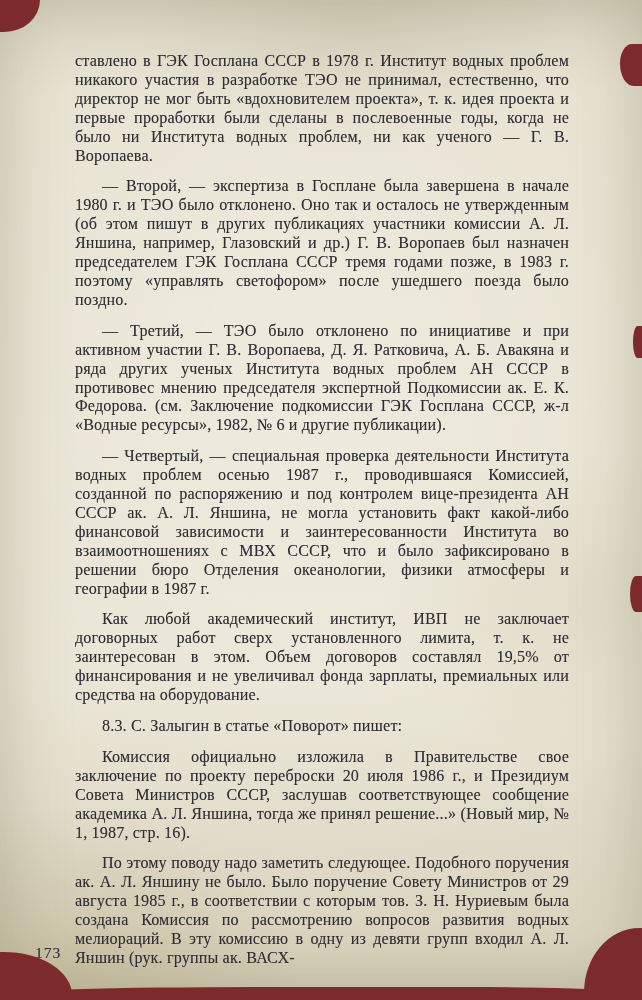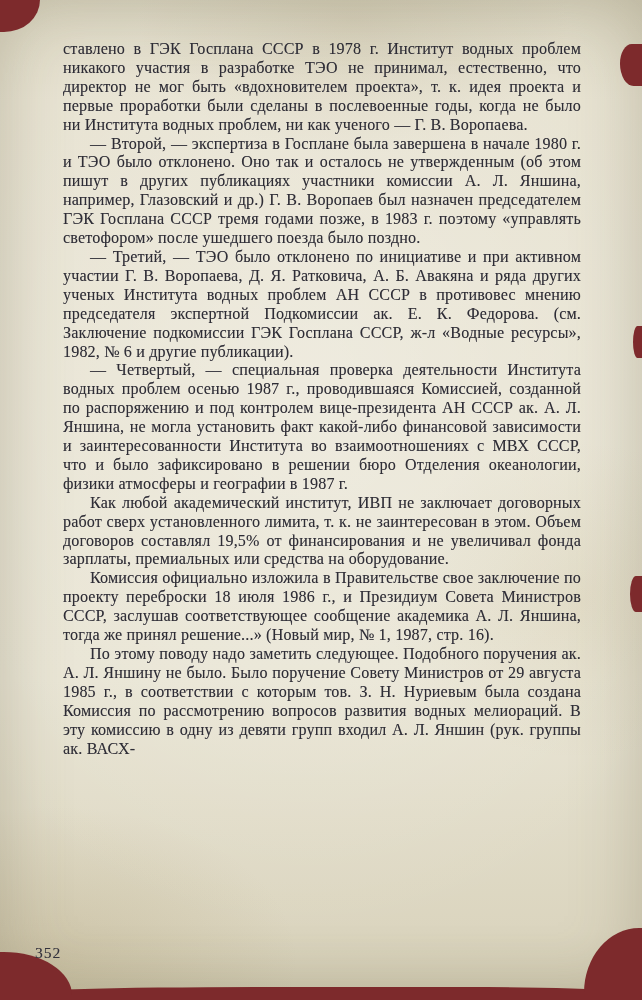--- a/index.html
+++ b/index.html
@@ -27,21 +27,21 @@
     left: 63px;
     top: 40px;
     width: 518px;
     color: #2e2d36;
     font-size: 16px;
     line-height: 18.9px;
     text-align: justify;
     letter-spacing: 0.2px;
     text-shadow: 0.2px 0.2px 0 rgba(48,46,58,0.35);
   }
-  .text-block p { margin: 0; text-indent: 27px; }
+  .text-block p { margin: 12px; text-indent: 27px; }
   .text-block p.no-indent { text-indent: 0; }
   .page-number {
     position: absolute;
     left: 35px;
     top: 944px;
     font-size: 15.5px;
     color: #33323c;
     letter-spacing: 1px;
     text-shadow: 0.2px 0.2px 0 rgba(48,46,58,0.35);
   }
@@ -67,17 +67,18 @@
 <div class="mark mark-bottom"></div>
 <div class="mark mark-bl"></div>
 <div class="mark mark-br"></div>
 
 <div class="text-block">
   <p class="no-indent">ставлено в ГЭК Госплана СССР в 1978 г. Институт водных проблем никакого участия в разработке ТЭО не принимал, естественно, что директор не мог быть «вдохновителем проекта», т. к. идея проекта и первые проработки были сделаны в послевоенные годы, когда не было ни Института водных проблем, ни как ученого — Г. В. Воропаева.</p>
   <p>— Второй, — экспертиза в Госплане была завершена в начале 1980 г. и ТЭО было отклонено. Оно так и осталось не утвержденным (об этом пишут в других публикациях участники комиссии А. Л. Яншина, например, Глазовский и др.) Г. В. Воропаев был назначен председателем ГЭК Госплана СССР тремя годами позже, в 1983 г. поэтому «управлять светофором» после ушедшего поезда было поздно.</p>
   <p>— Третий, — ТЭО было отклонено по инициативе и при активном участии Г. В. Воропаева, Д. Я. Ратковича, А. Б. Авакяна и ряда других ученых Института водных проблем АН СССР в противовес мнению председателя экспертной Подкомиссии ак. Е. К. Федорова. (см. Заключение подкомиссии ГЭК Госплана СССР, ж-л «Водные ресурсы», 1982, № 6 и другие публикации).</p>
   <p>— Четвертый, — специальная проверка деятельности Института водных проблем осенью 1987 г., проводившаяся Комиссией, созданной по распоряжению и под контролем вице-президента АН СССР ак. А. Л. Яншина, не могла установить факт какой-либо финансовой зависимости и заинтересованности Института во взаимоотношениях с МВХ СССР, что и было зафиксировано в решении бюро Отделения океанологии, физики атмосферы и географии в 1987 г.</p>
   <p>Как любой академический институт, ИВП не заключает договорных работ сверх установленного лимита, т. к. не заинтересован в этом. Объем договоров составлял 19,5% от финансирования и не увеличивал фонда зарплаты, премиальных или средства на оборудование.</p>
-  <p>Комиссия официально изложила в Правительстве свое заключение по проекту переброски 18 июля 1986 г., и Президиум Совета Министров СССР, заслушав соответствующее сообщение академика А. Л. Яншина, тогда же принял решение...» (Новый мир, № 1, 1987, стр. 16).</p>
+  <p>8.3. С. Залыгин в статье «Поворот» пишет:</p>
+  <p>Комиссия официально изложила в Правительстве свое заключение по проекту переброски 20 июля 1986 г., и Президиум Совета Министров СССР, заслушав соответствующее сообщение академика А. Л. Яншина, тогда же принял решение...» (Новый мир, № 1, 1987, стр. 16).</p>
   <p>По этому поводу надо заметить следующее. Подобного поручения ак. А. Л. Яншину не было. Было поручение Совету Министров от 29 августа 1985 г., в соответствии с которым тов. З. Н. Нуриевым была создана Комиссия по рассмотрению вопросов развития водных мелиораций. В эту комиссию в одну из девяти групп входил А. Л. Яншин (рук. группы ак. ВАСХ-</p>
 </div>
 
-<div class="page-number">352</div>
+<div class="page-number">173</div>
 
 </body></html>

